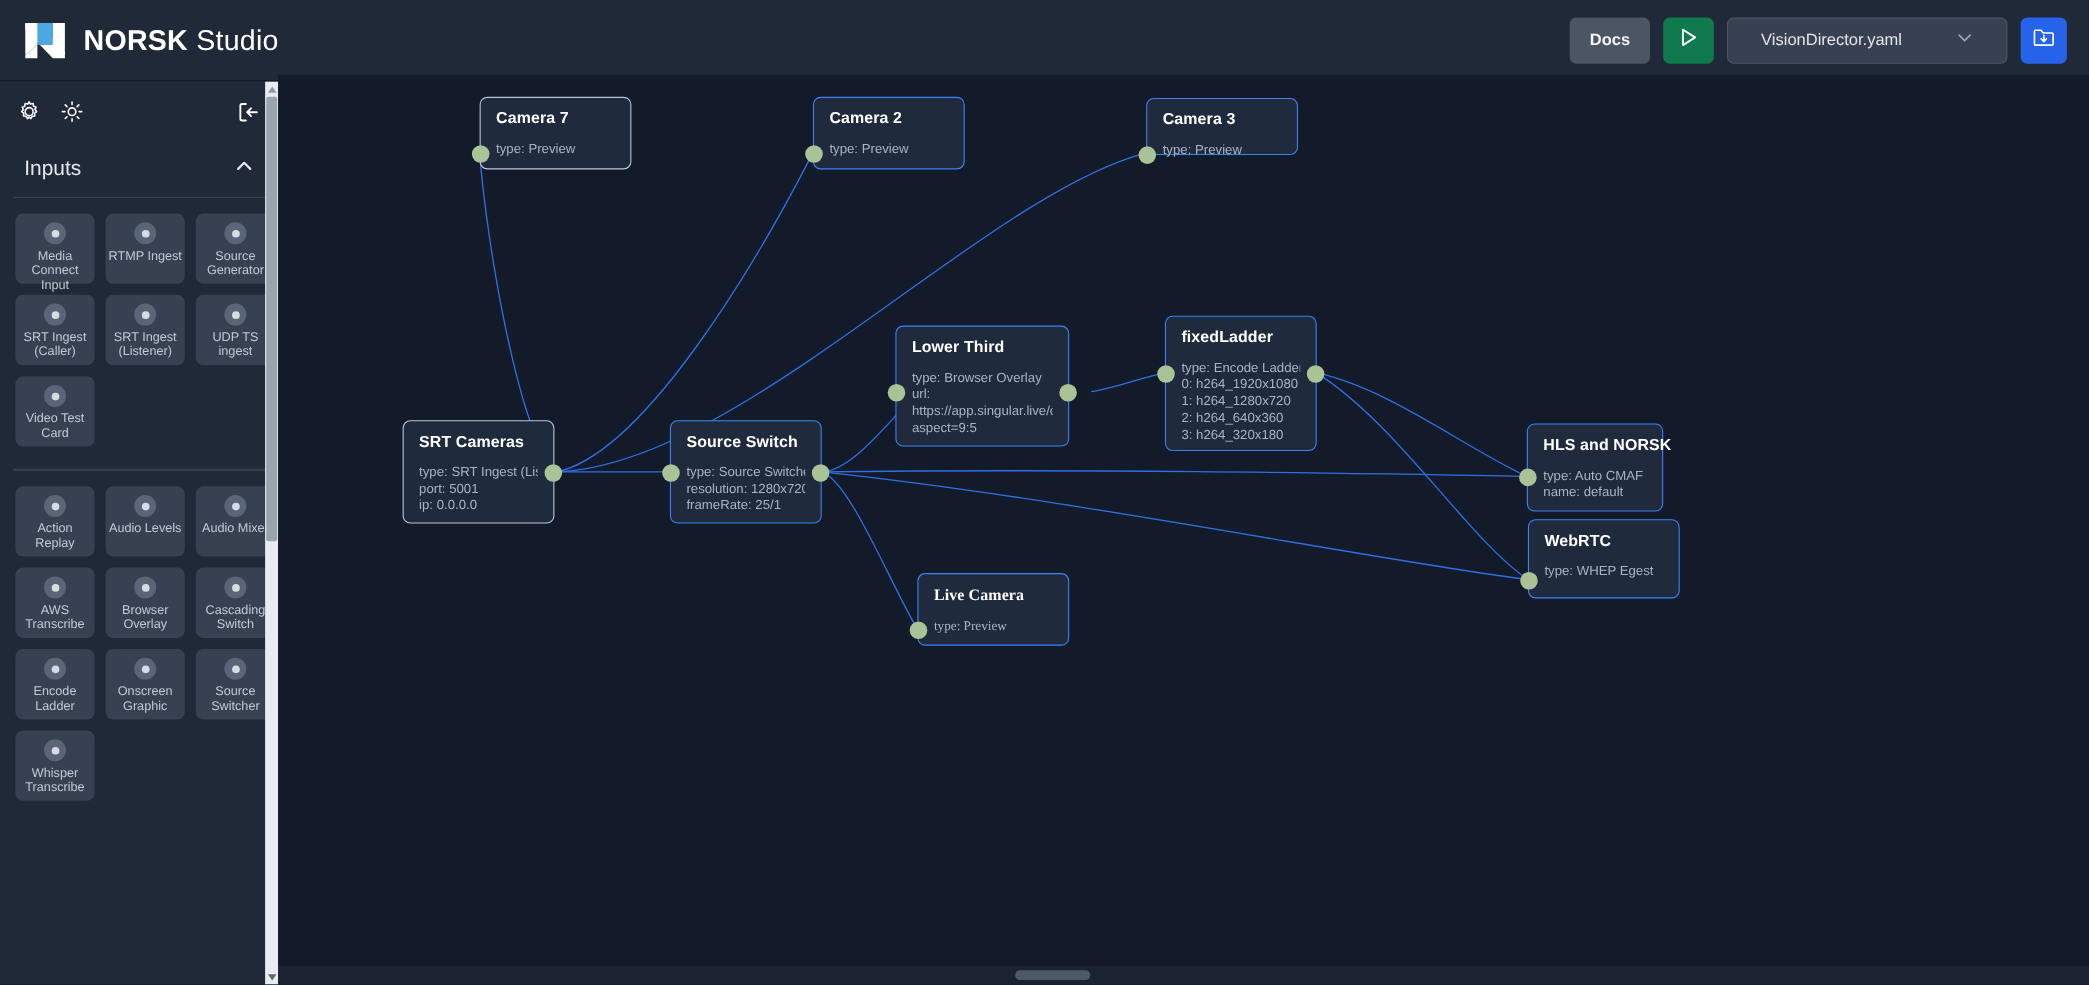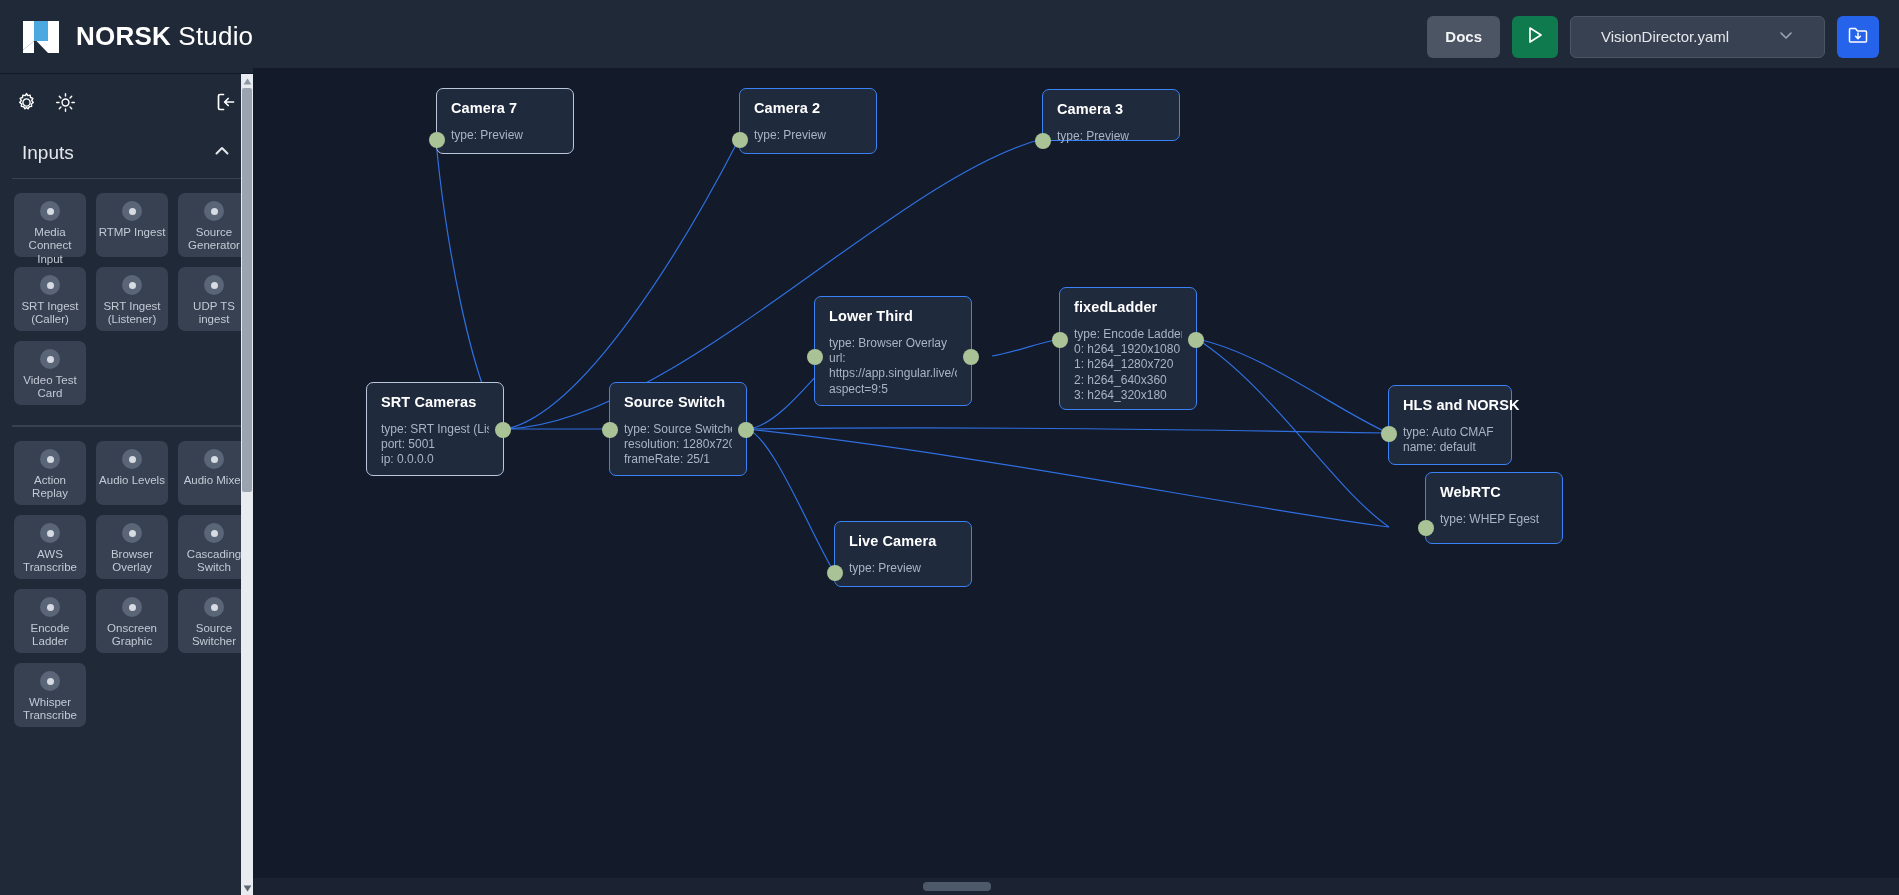--- a/index.html
+++ b/index.html
@@ -383,26 +383,26 @@
       <div class="node-prop">frameRate: 25/1</div>
       <div class="port left" style="top: 39px;"></div>
       <div class="port right" style="top: 39px;"></div>
     </div>
     <div class="node" style="left: 1135px; top: 317px; width: 124px; height: 80px;">
       <div class="node-title">HLS and NORSK</div>
       <div class="node-prop">type: Auto CMAF</div>
       <div class="node-prop">name: default</div>
       <div class="port left" style="top: 40px;"></div>
     </div>
-    <div class="node" style="left: 1172px; top: 404px; width: 138px; height: 72px;">
+    <div class="node" style="left: 1136px; top: 404px; width: 138px; height: 72px;">
       <div class="node-title">WebRTC</div>
       <div class="node-prop">type: WHEP Egest</div>
       <div class="port left" style="top: 47px;"></div>
     </div>
-    <div class="node" style="left: 581px; top: 453px; width: 138px; height: 66px;">
+    <div class="node" style="left: 581px; top: 453px; width: 138px; height: 66px; font-family: Liberation Serif, serif;">
       <div class="node-title">Live Camera</div>
       <div class="node-prop">type: Preview</div>
       <div class="port left" style="top: 43px;"></div>
     </div>
   </div>
 
 <div id="canvas-hscroll">
   <div id="canvas-hthumb"></div>
 </div>
 

